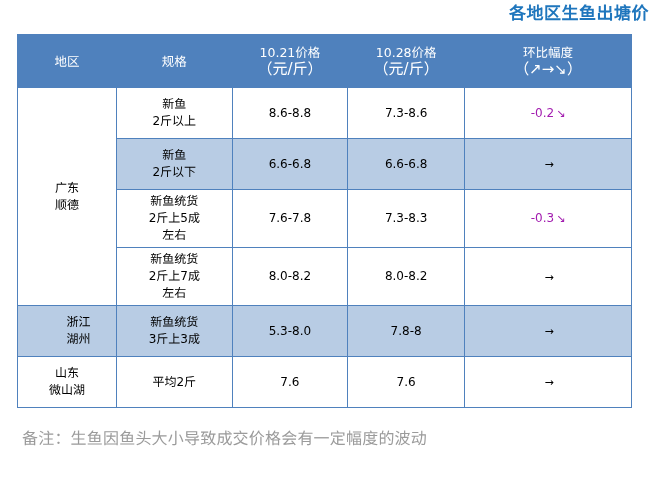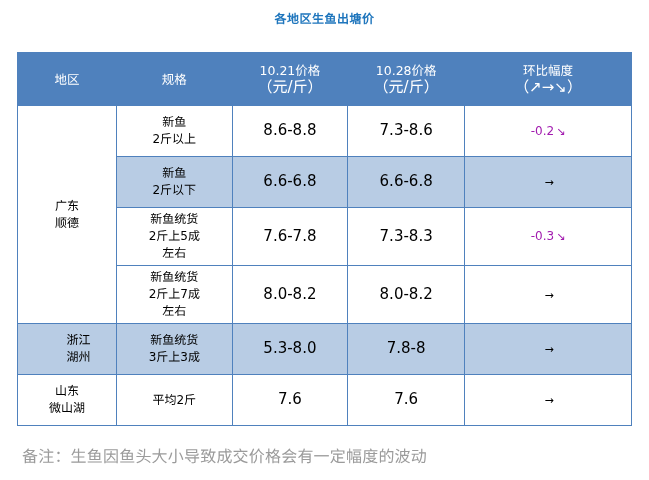--- a/index.html
+++ b/index.html
@@ -18,34 +18,34 @@
 
   .page {
     width: 649px;
     height: 480px;
     position: relative;
     box-sizing: border-box;
   }
 
   
   .title {
-    text-align: center;
+    text-align: right;
     color: #1f76bd;
-    font-size: 12px;
+    font-size: 17px;
     font-weight: bold;
     letter-spacing: 0.5px;
-    padding-top: 10px;
+    padding-top: 4px;
     padding-bottom: 8px;
     line-height: 18px;
     user-select: none;
   }
 
   
   .table-wrap {
-    margin: 16px 17px;
+    margin: 4px 17px;
     width: 615px;
     border-radius: 19px;
   }
 
   table.price-table {
     width: 615px;
     border-collapse: collapse;
     table-layout: fixed;
     font-size: 12px;
     color: #000000;
@@ -102,21 +102,21 @@
     display: block;
     white-space: nowrap;
   }
   .region-line {
     display: block;
     white-space: nowrap;
   }
 
   .price {
     white-space: nowrap;
-    font-size: 15px;
+    font-size: 12px;
   }
 
   
   .chg {
     white-space: nowrap;
     font-size: 12px;
   }
   .chg.down {
     color: #a21caf;
   }

